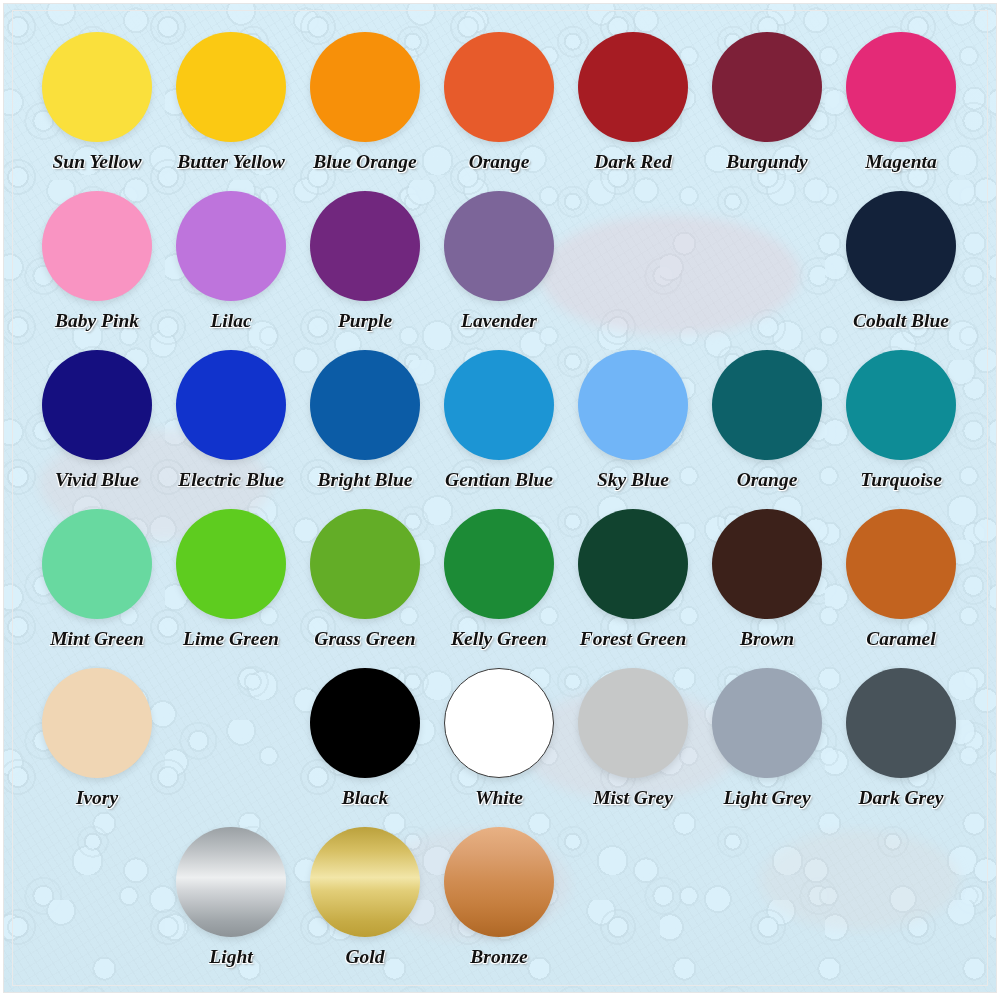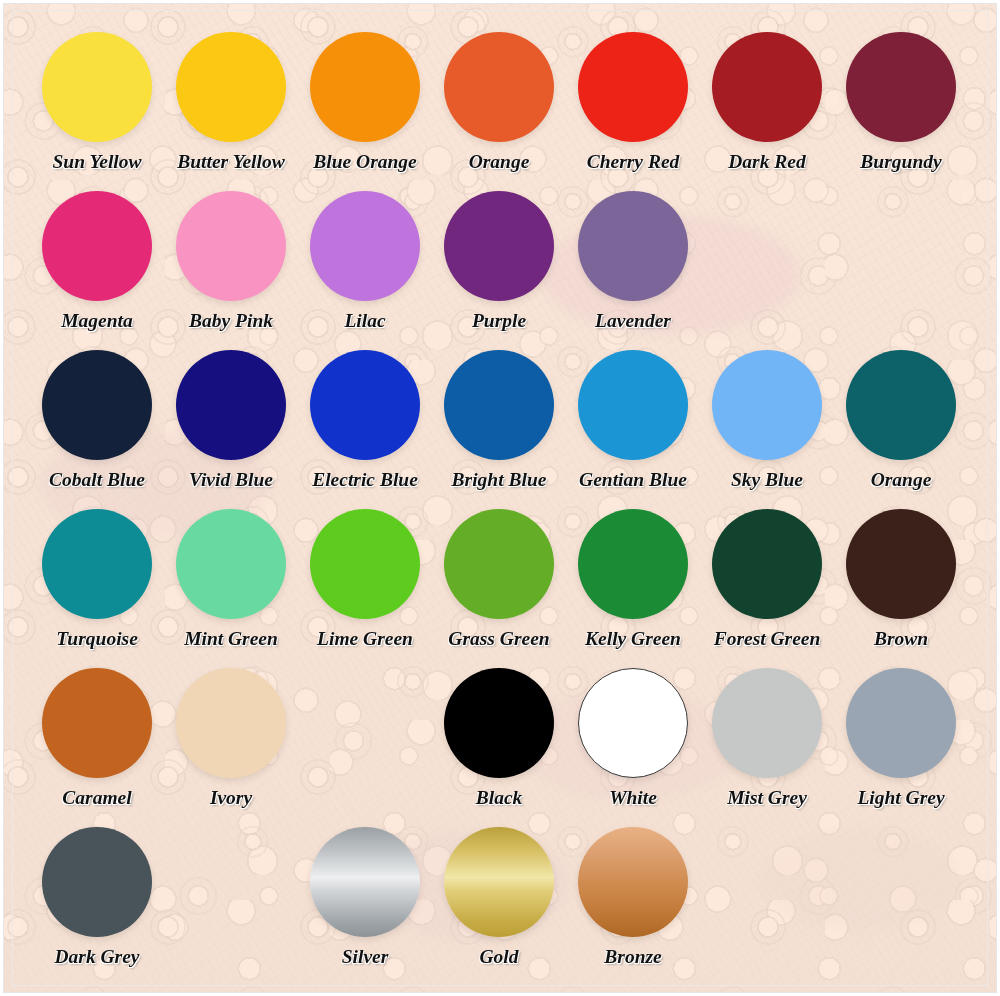--- a/index.html
+++ b/index.html
@@ -9,21 +9,21 @@
     background:#f2f2f2;
     font-family:"Liberation Serif", serif;
     overflow:hidden;
   }
 
   
   #chart-frame{
     position:relative;
     width:1000px;height:996px;
     box-sizing:border-box;
-    background:#f97316;
+    background:#0ea5e9;
     overflow:hidden;
   }
   .frame-line{
     position:absolute;
     background:#e3e3e3;
     pointer-events:none;
   }
   .frame-outer{left:0;top:0;right:0;bottom:0;
     border:3px solid #ffffff;
     box-shadow:inset 0 0 0 1px #e6e6e6;
@@ -149,24 +149,20 @@
       </div>
       <div class="swatch-cell">
         <div class="swatch-dot" style="background: rgb(247, 144, 9);"></div>
         <div class="swatch-label">Blue Orange</div>
       </div>
       <div class="swatch-cell">
         <div class="swatch-dot" style="background: rgb(231, 91, 43);"></div>
         <div class="swatch-label">Orange</div>
       </div>
       <div class="swatch-cell">
-        <div class="swatch-dot" style="background: rgb(238, 35, 24);"></div>
-        <div class="swatch-label">Cherry Red</div>
-      </div>
-      <div class="swatch-cell">
         <div class="swatch-dot" style="background: rgb(166, 28, 35);"></div>
         <div class="swatch-label">Dark Red</div>
       </div>
       <div class="swatch-cell">
         <div class="swatch-dot" style="background: rgb(125, 32, 56);"></div>
         <div class="swatch-label">Burgundy</div>
       </div>
       <div class="swatch-cell">
         <div class="swatch-dot" style="background: rgb(228, 42, 119);"></div>
         <div class="swatch-label">Magenta</div>
@@ -282,21 +278,21 @@
       <div class="swatch-cell">
         <div class="swatch-dot" style="background: rgb(72, 83, 90);"></div>
         <div class="swatch-label">Dark Grey</div>
       </div>
       <div class="swatch-cell empty">
         <div class="swatch-dot"></div>
         <div class="swatch-label"></div>
       </div>
       <div class="swatch-cell">
         <div class="swatch-dot" style="background: linear-gradient(rgb(154, 160, 164) 0%, rgb(191, 195, 198) 22%, rgb(237, 239, 240) 46%, rgb(210, 213, 216) 58%, rgb(159, 165, 169) 86%, rgb(141, 147, 151) 100%);"></div>
-        <div class="swatch-label">Silver</div>
+        <div class="swatch-label">Light</div>
       </div>
       <div class="swatch-cell">
         <div class="swatch-dot" style="background: linear-gradient(rgb(187, 161, 60) 0%, rgb(215, 192, 100) 22%, rgb(242, 230, 168) 46%, rgb(226, 206, 120) 58%, rgb(198, 171, 69) 86%, rgb(188, 159, 54) 100%);"></div>
         <div class="swatch-label">Gold</div>
       </div>
       <div class="swatch-cell">
         <div class="swatch-dot" style="background: linear-gradient(rgb(232, 177, 132) 0%, rgb(220, 160, 112) 24%, rgb(208, 140, 81) 50%, rgb(198, 127, 63) 70%, rgb(185, 113, 47) 88%, rgb(174, 103, 38) 100%);"></div>
         <div class="swatch-label">Bronze</div>
       </div>
     </div>

